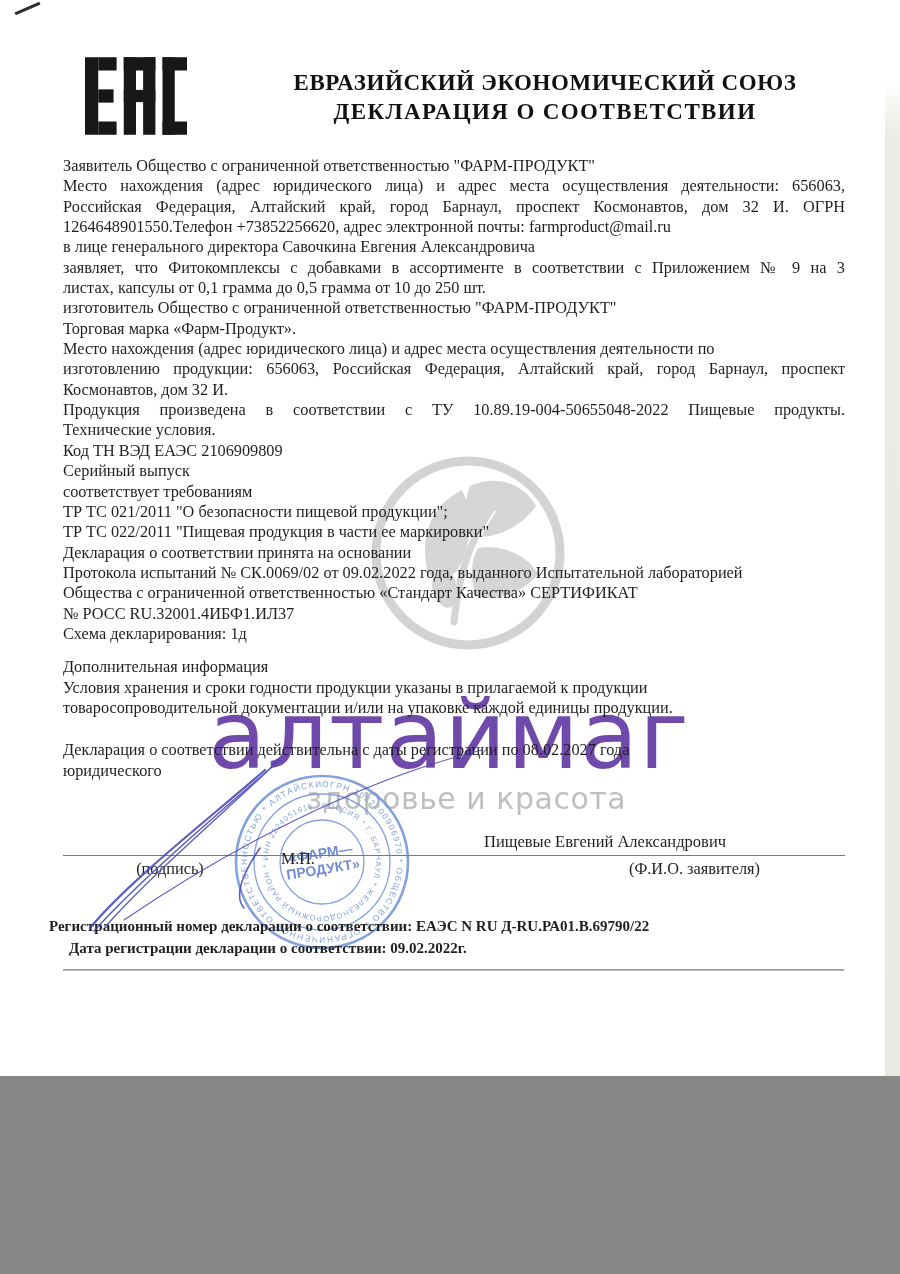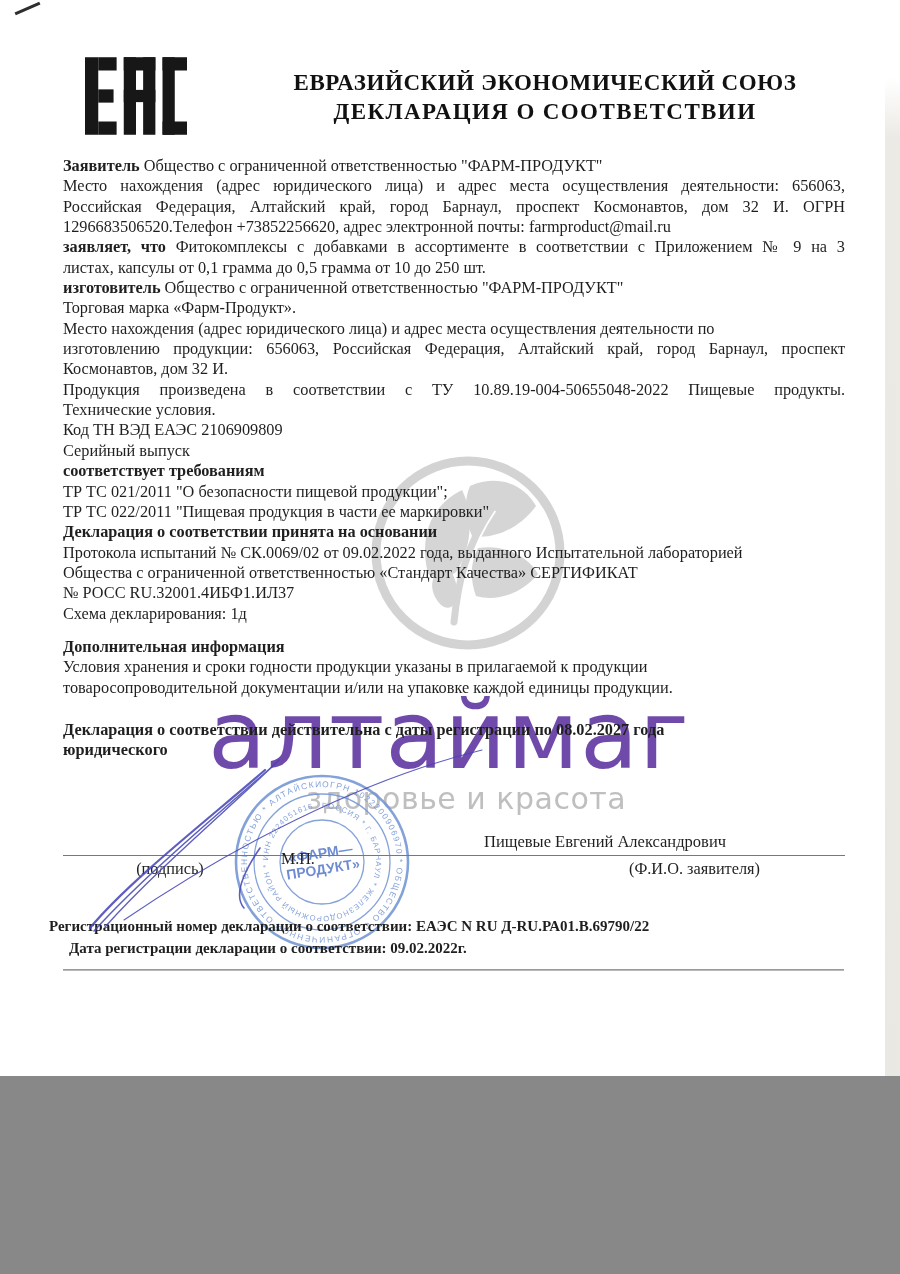--- a/index.html
+++ b/index.html
@@ -21,21 +21,21 @@
   }
   .title.l1{top:70px;}
   .title.l2{top:99px;letter-spacing:1.4px;}
   
   .body-text{
     position:absolute;left:63px;top:156px;width:782px;z-index:2;
     font-size:16.3px;
   }
   .ln{height:20.35px;line-height:20.35px;white-space:nowrap;}
   .ln.j{white-space:normal;text-align:justify;text-align-last:justify;}
-  .ln .b{font-weight:bold;}
+  .ln .b{font-weight:normal;}
   .ln.gsm{margin-top:13px;}
   .ln.glg{margin-top:22px;}
   
   .wm-globe{position:absolute;left:368px;top:452px;z-index:1;}
   .wm-brand{
     position:absolute;left:208px;top:688px;z-index:1;
     font-family:"DejaVu Sans","Liberation Sans",sans-serif;
     font-weight:normal;font-size:95px;line-height:1;
     color:#4c1d95;opacity:.8;letter-spacing:1px;white-space:nowrap;
   }
@@ -104,21 +104,22 @@
     <path d="M86,170 C90,130 98,94 124,56" fill="none" stroke="#cbcbcb" stroke-width="7" stroke-linecap="round"></path>
   </svg>
 
   <div class="wm-brand">алтаймаг</div>
   <div class="wm-tagline">здоровье и красота</div>
 
   <div class="body-text">
       <div class="ln"><span class="b">Заявитель </span><span>Общество с ограниченной ответственностью "ФАРМ-ПРОДУКТ"</span></div>
       <div class="ln j"><span>Место нахождения (адрес юридического лица) и адрес места осуществления деятельности: 656063,</span></div>
       <div class="ln j"><span>Российская Федерация, Алтайский край, город Барнаул, проспект Космонавтов, дом 32 И. ОГРН</span></div>
-      <div class="ln"><span>1296683506520.Телефон +73852256620, адрес электронной почты: farmproduct@mail.ru</span></div>
+      <div class="ln"><span>1264648901550.Телефон +73852256620, адрес электронной почты: farmproduct@mail.ru</span></div>
+      <div class="ln"><span class="b">в лице </span><span>генерального директора Савочкина Евгения Александровича</span></div>
       <div class="ln j"><span class="b">заявляет, что </span><span>Фитокомплексы с добавками в ассортименте в соответствии с Приложением № 9 на 3</span></div>
       <div class="ln"><span>листах, капсулы от 0,1 грамма до 0,5 грамма от 10 до 250 шт.</span></div>
       <div class="ln"><span class="b">изготовитель </span><span>Общество с ограниченной ответственностью "ФАРМ-ПРОДУКТ"</span></div>
       <div class="ln"><span>Торговая марка «Фарм-Продукт».</span></div>
       <div class="ln"><span>Место нахождения (адрес юридического лица) и адрес места осуществления деятельности по</span></div>
       <div class="ln j"><span>изготовлению продукции: 656063, Российская Федерация, Алтайский край, город Барнаул, проспект</span></div>
       <div class="ln"><span>Космонавтов, дом 32 И.</span></div>
       <div class="ln j"><span>Продукция произведена в соответствии с ТУ 10.89.19-004-50655048-2022 Пищевые продукты.</span></div>
       <div class="ln"><span>Технические условия.</span></div>
       <div class="ln"><span>Код ТН ВЭД ЕАЭС 2106909809</span></div>

